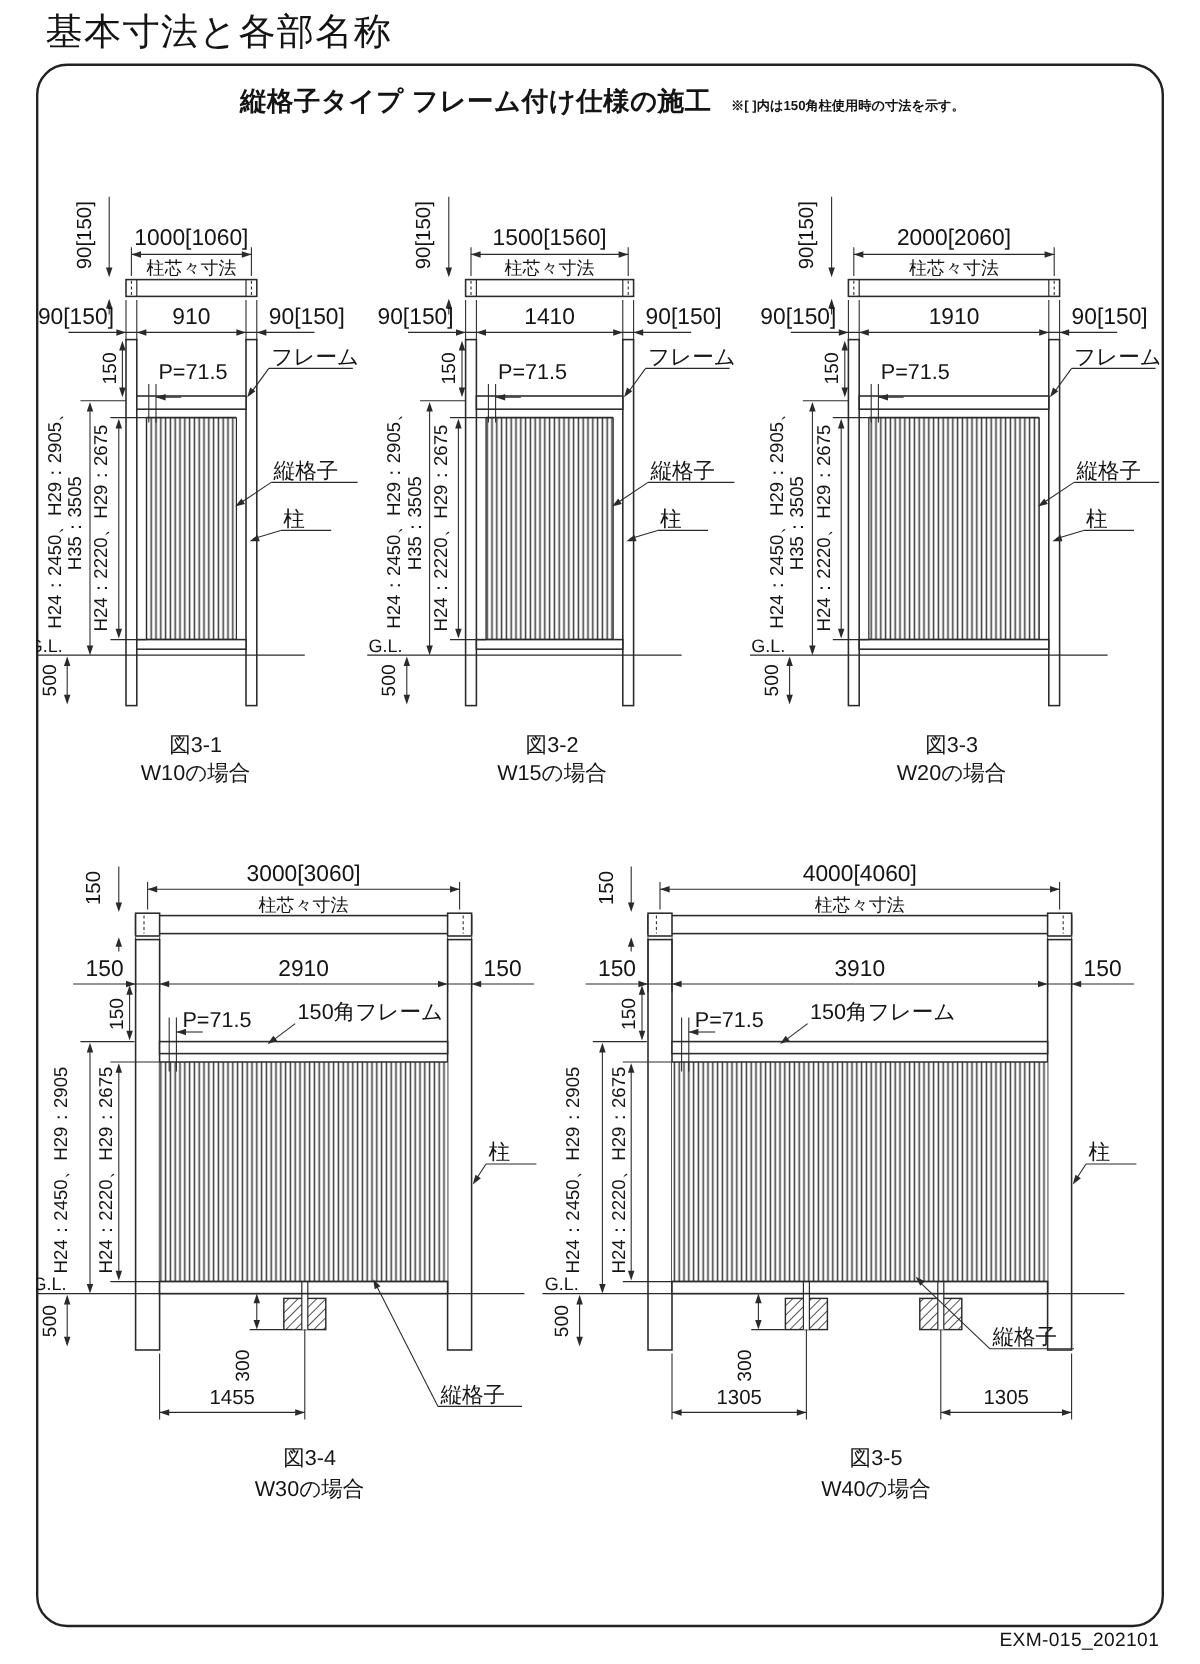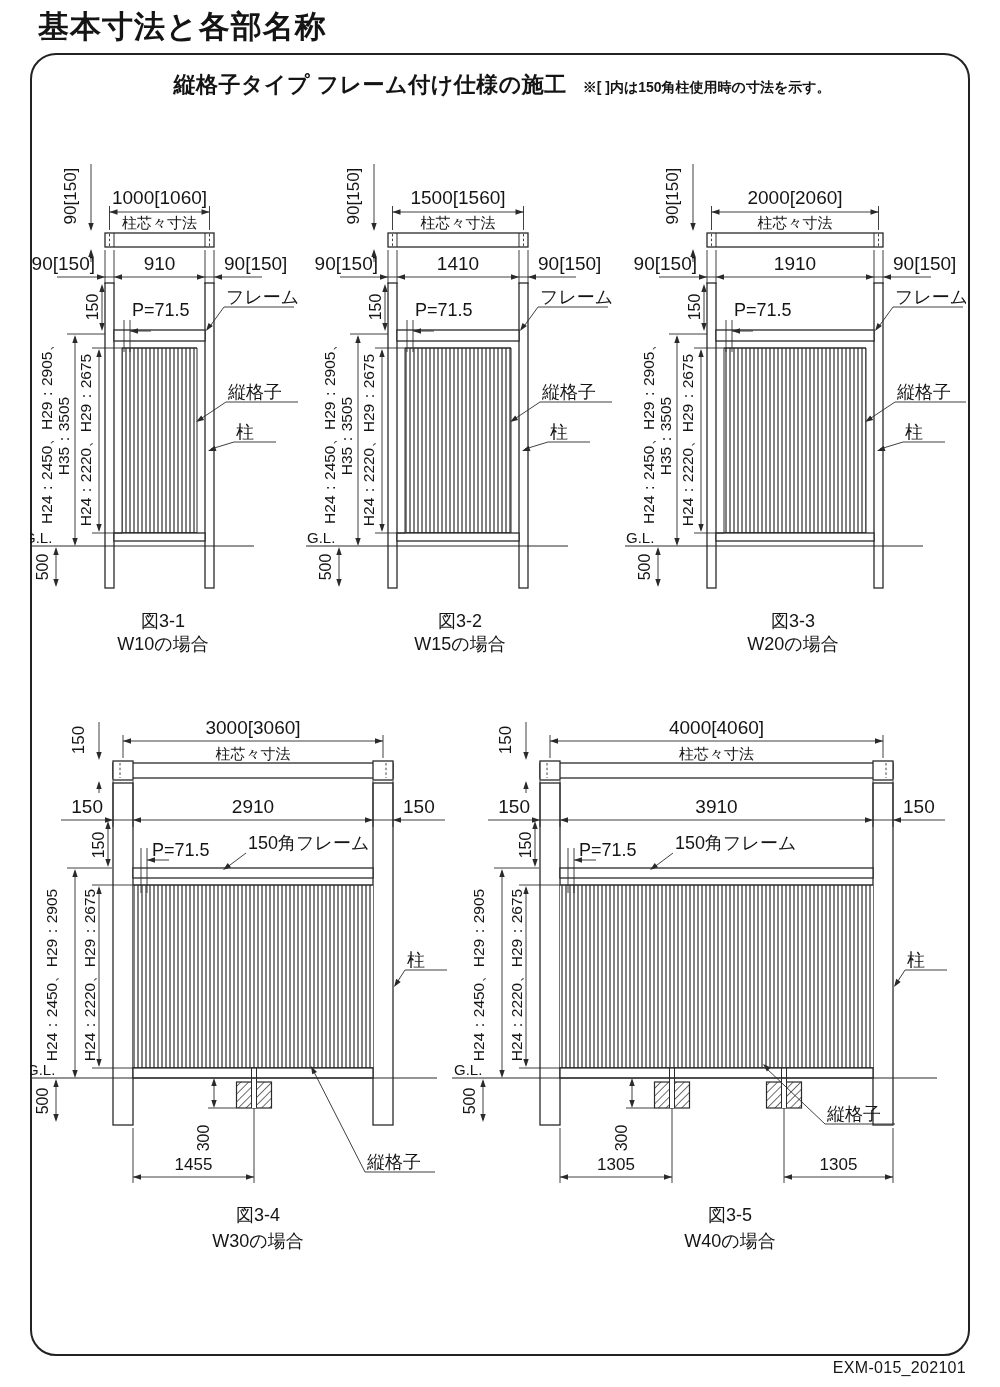--- a/index.html
+++ b/index.html
@@ -1,22 +1,22 @@
 <!DOCTYPE html>
 <html><head>
 <meta charset="utf-8">
 <style>
   html,body{margin:0;padding:0}
   body{width:1000px;height:1387px;background:#fff;position:relative;overflow:hidden;
        font-family:"Liberation Sans",sans-serif;color:#141414}
-  .title{position:absolute;left:38px;top:6px;font-size:31px;font-weight:bold;letter-spacing:1px}
+  .title{position:absolute;left:38px;top:6px;font-size:31px;font-weight:normal;letter-spacing:1px}
   .box{position:absolute;left:30px;top:53px;width:936px;height:1299px;border:2px solid #222;border-radius:26px}
   .hdr{position:absolute;left:4px;right:0;top:15px;display:flex;justify-content:center;align-items:baseline;gap:16px;white-space:nowrap}
   .hdr .h{font-size:22px;font-weight:bold;letter-spacing:.5px}
-  .hdr .n{font-size:14px;font-weight:bold}
+  .hdr .n{font-size:11px;font-weight:bold}
   #dwg{position:absolute;left:30px;top:53px}
   #dwg text{fill:#151515}
   .code{position:absolute;right:34px;top:1359px;font-size:16px;letter-spacing:.3px}
 </style>
 </head>
 <body>
 
 <div class="page">
   <div class="title">基本寸法と各部名称</div>
 

